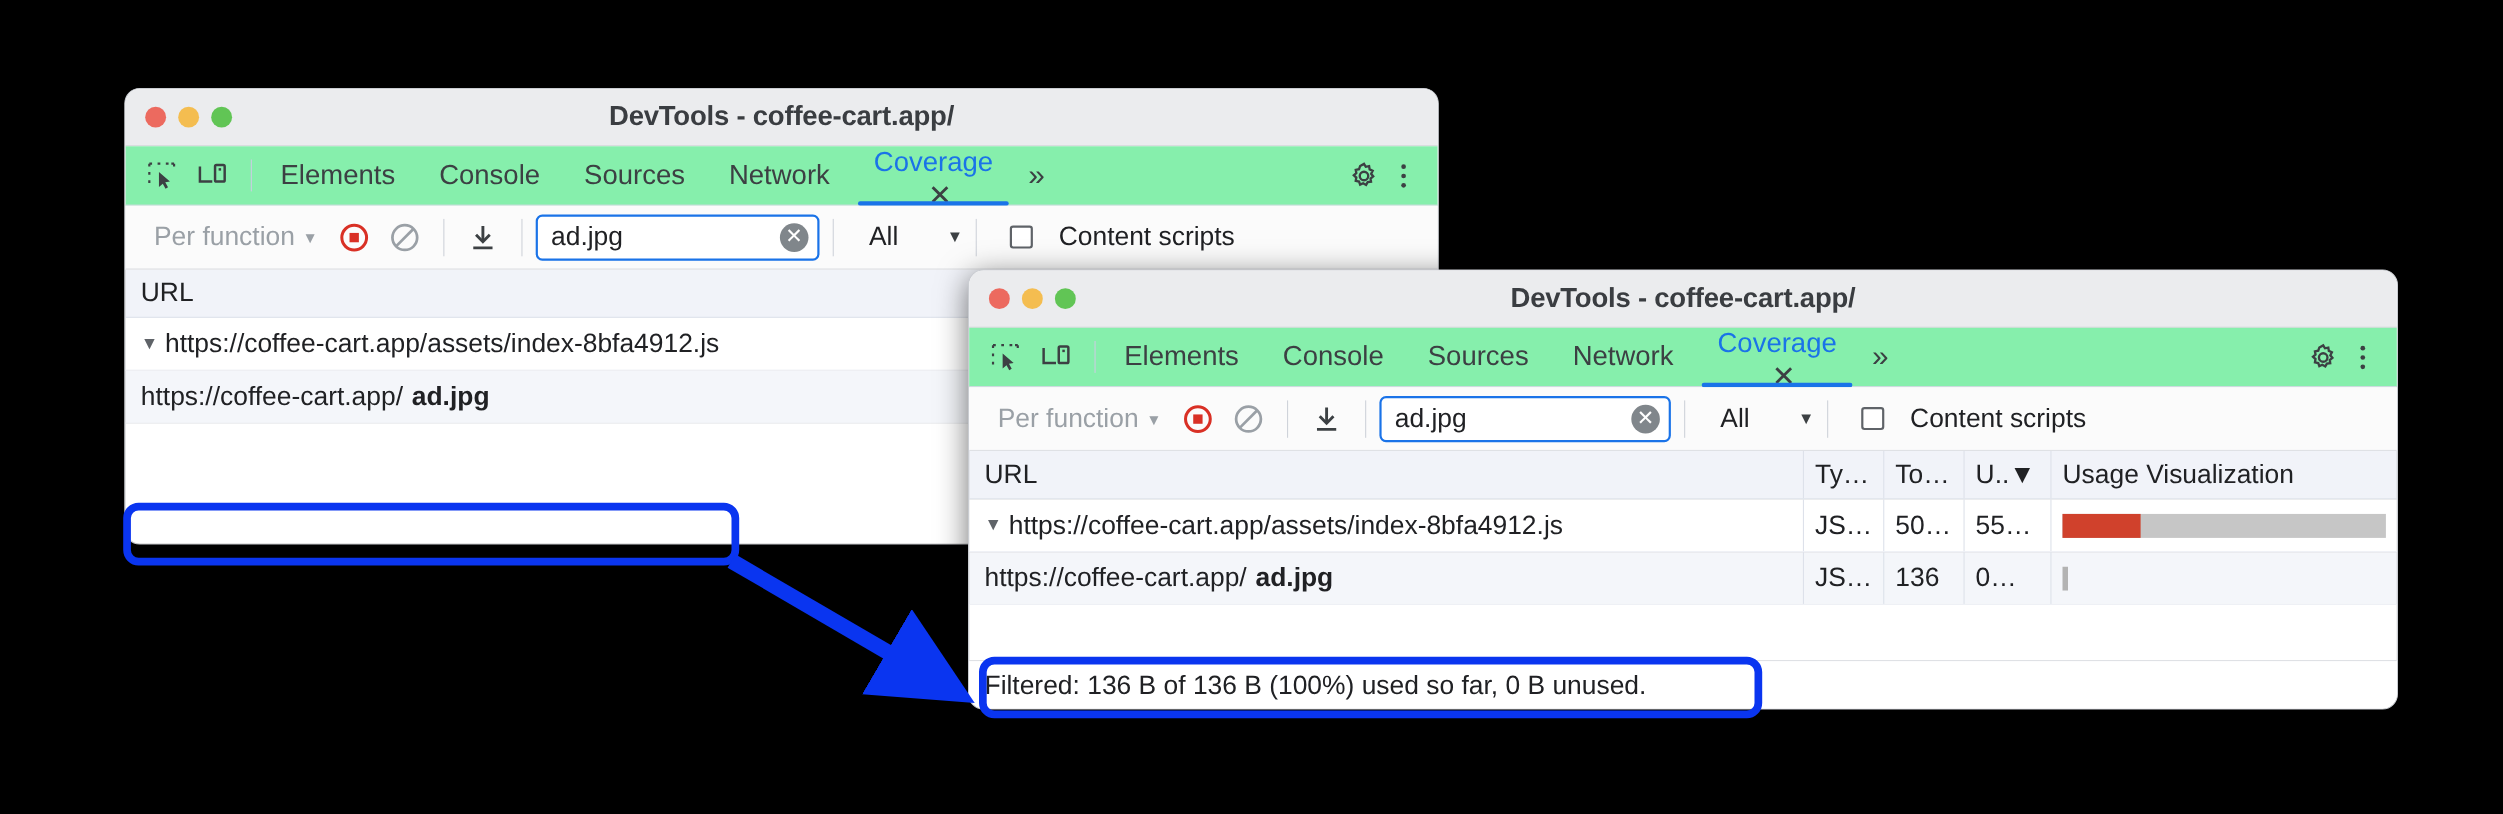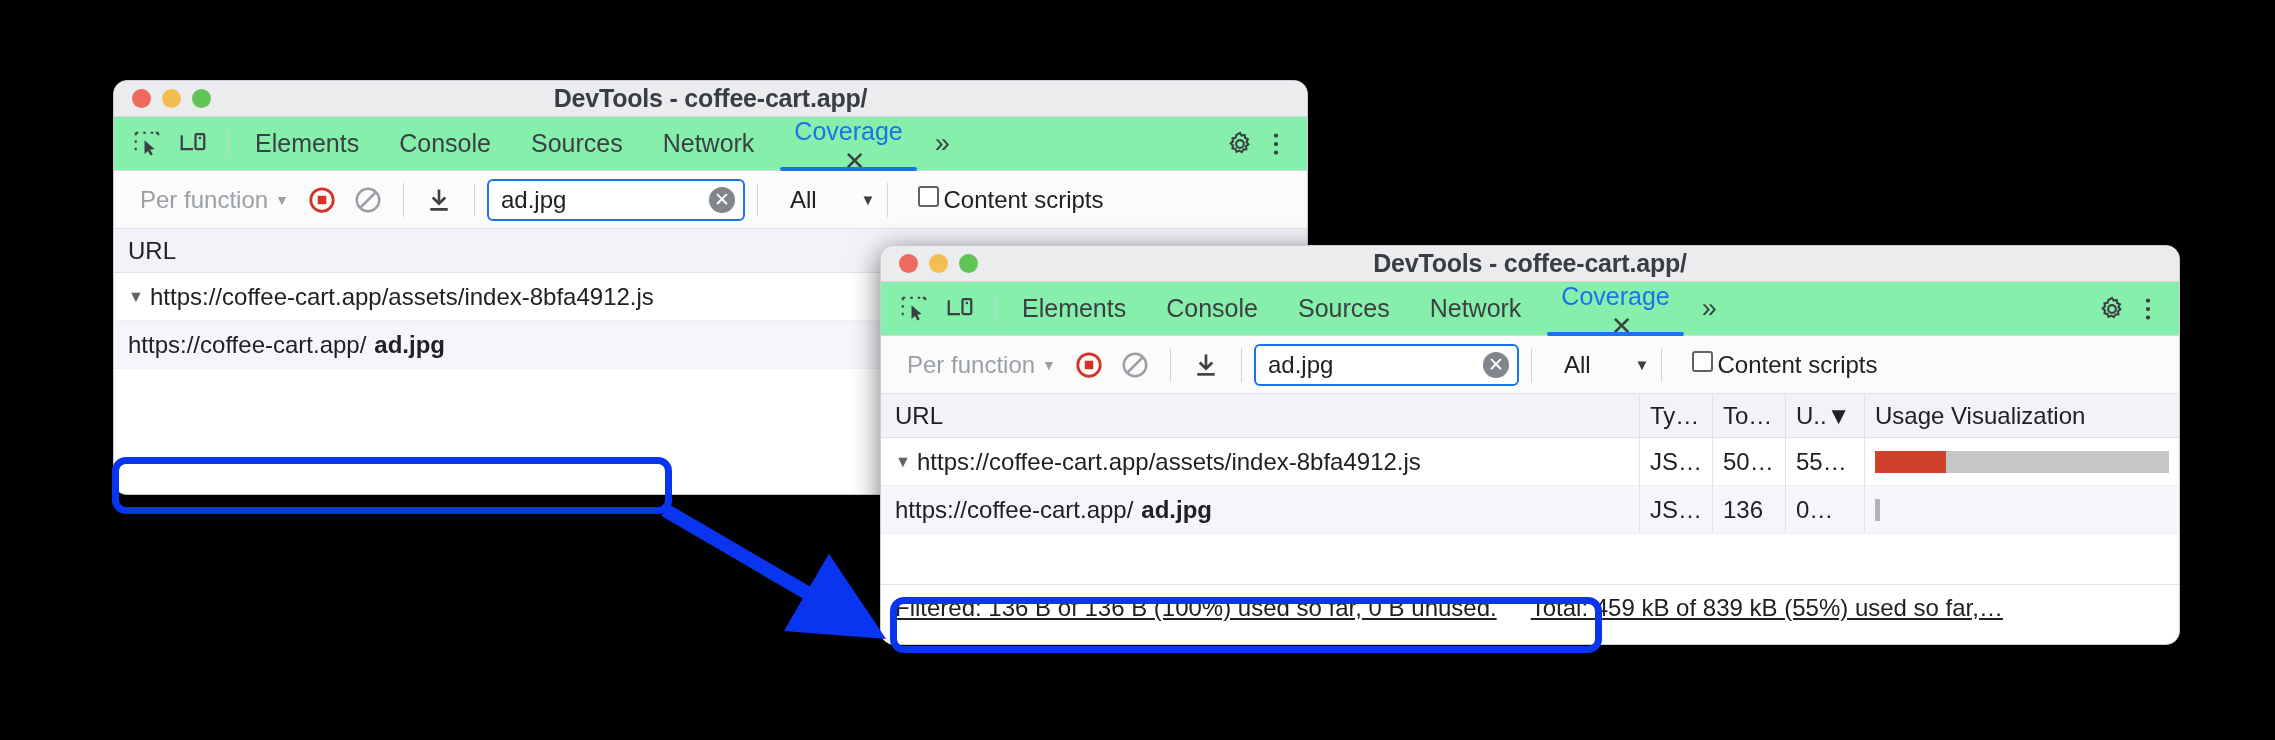--- a/index.html
+++ b/index.html
@@ -14,21 +14,21 @@
   
   .window {
     position: absolute;
     background: #ffffff;
     border-radius: 14px;
     overflow: hidden;
     box-shadow: 0 6px 28px rgba(0,0,0,.55);
     border: 1px solid #c9ccd1;
   }
   .titlebar {
-    height: 36px;
+    height: 52px;
     background: #ebecee;
     border-bottom: 1px solid #d5d7da;
     display: flex; align-items: center;
     position: relative;
   }
   .traffic { display: flex; gap: 11px; padding-left: 18px; }
   .dot { width: 19px; height: 19px; border-radius: 50%; }
   .dot.red { background: #ec6a5f; }
   .dot.yellow { background: #f4bd50; }
   .dot.green { background: #61c555; }
@@ -101,21 +101,21 @@
   .clear-x {
     width: 26px; height: 26px; border-radius: 50%; background: #80868b;
     color: #fff; font-size: 19px; line-height: 26px; text-align: center;
     font-family: "Liberation Sans", sans-serif;
   }
   .sel-all {
     display: flex; align-items: center; font-size: 24px; color: #202124;
     padding-left: 20px; gap: 44px;
   }
   .sel-caret { font-size: 15px; color: #3c4043; }
-  .cbx-wrap { display: flex; gap: 4px; padding-left: 18px; }
+  .cbx-wrap { display: flex; align-items: center; gap: 23px; padding-left: 18px; }
   .cbx { width: 21px; height: 21px; border: 2px solid #5f6368; border-radius: 3px; background:#fff; }
   .cbx-label { font-size: 24px; color: #202124; white-space: nowrap; }
 
   
   .table { background: #a3a3a3; font-size: 24px; color: #202124; }
   .thead {
     display: flex; height: 44px; align-items: center;
     background: #f1f3f9; border-bottom: 1px solid #dde1ea;
   }
   .thead .th { padding: 0 10px; color: #202124; white-space: nowrap; overflow: hidden; }
@@ -135,21 +135,21 @@
   .usage-bar { height: 22px; width: 100%; background: #c6c6c6; display: flex; }
   .usage-used { background: #d0412c; height: 100%; }
   .usage-tiny { width: 5px; height: 22px; background: #b3b3b3; }
 
   
   .statusbar {
     display: flex; align-items: center; height: 46px;
     background: #fff; border-top: 1px solid #dfe1e5;
     font-size: 24px; color: #202124; white-space: nowrap;
   }
-  .status-seg { padding: 0 17px; text-decoration: underline; }
+  .status-seg { padding: 0 4px; }
 
   
   #win1 { left: 113px; top: 80px; width: 1195px; height: 415px; }
   #win1 .fill { background: #fff; height: 170px; }
 
   
   #win2 { left: 880px; top: 245px; width: 1300px; height: 400px; }
 
   
   .callout {
@@ -450,21 +450,20 @@
         <div class="th-div"></div>
         <div class="td" style="width:314px">
           <div class="usage-tiny"></div>
         </div>
       </div>
       <div style="height:50px;background:#fff"></div>
     </div>
 
     <div class="statusbar">
       <span class="status-seg" style="padding-left:14px">Filtered: 136 B of 136 B (100%) used so far, 0 B unused.</span>
-      <span class="status-seg">Total: 459 kB of 839 kB (55%) used so far,…</span>
     </div>
   </div>
 
   <div class="callout" id="callout1"></div>
   <div class="callout" id="callout2"></div>
 
   <svg class="arrow-svg">
     <defs>
       <marker id="ah" markerWidth="7" markerHeight="7" refX="3.2" refY="3.2" orient="auto">
         <path d="M0,0 L6.6,3.2 L0,6.4 z" fill="#0a35f0"></path>

